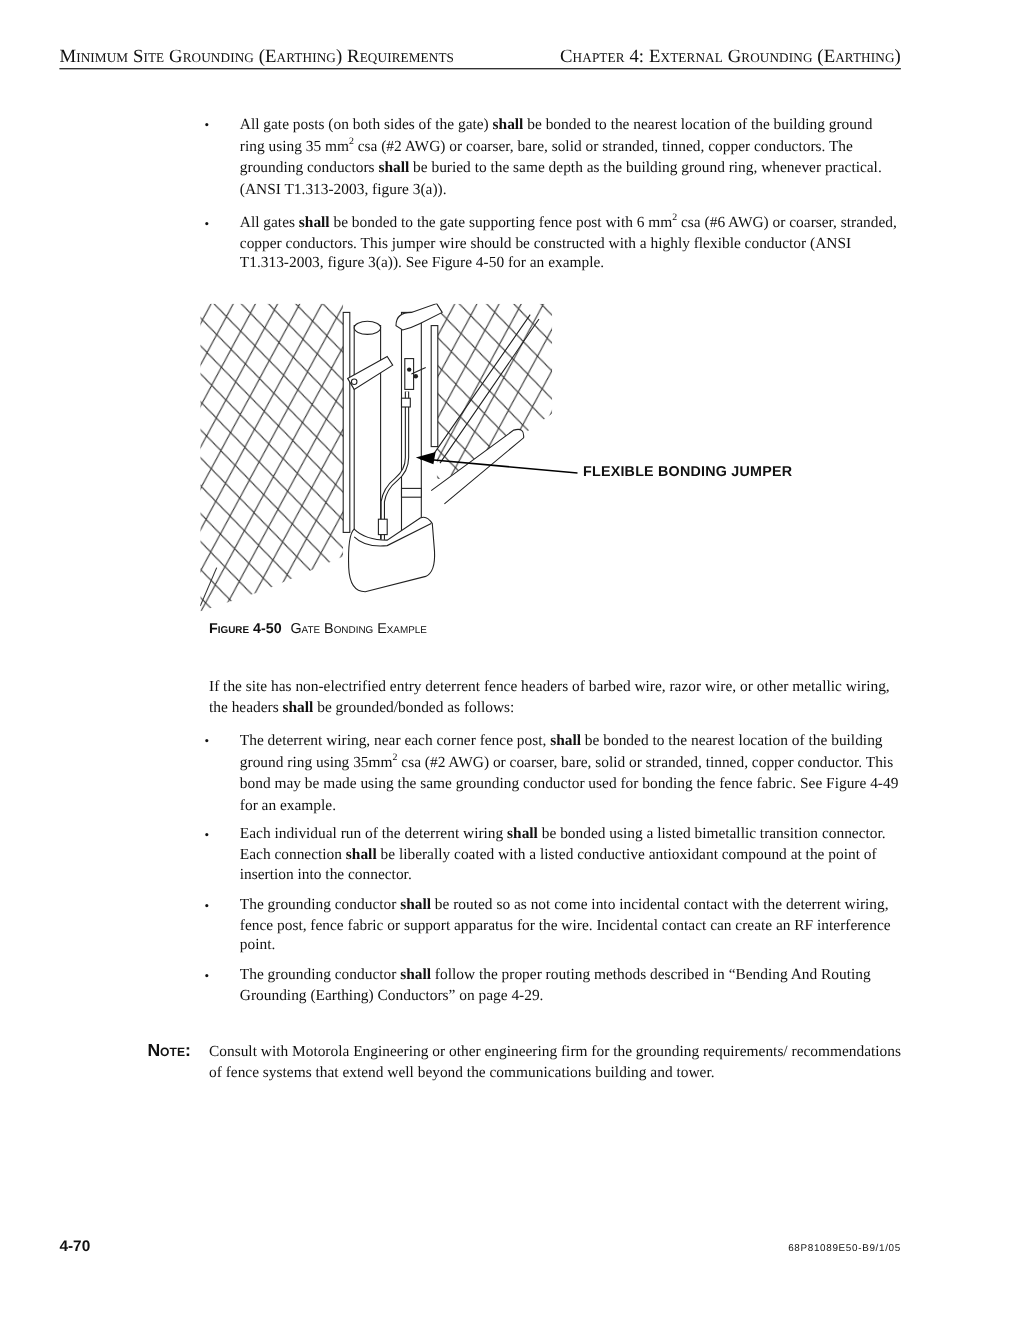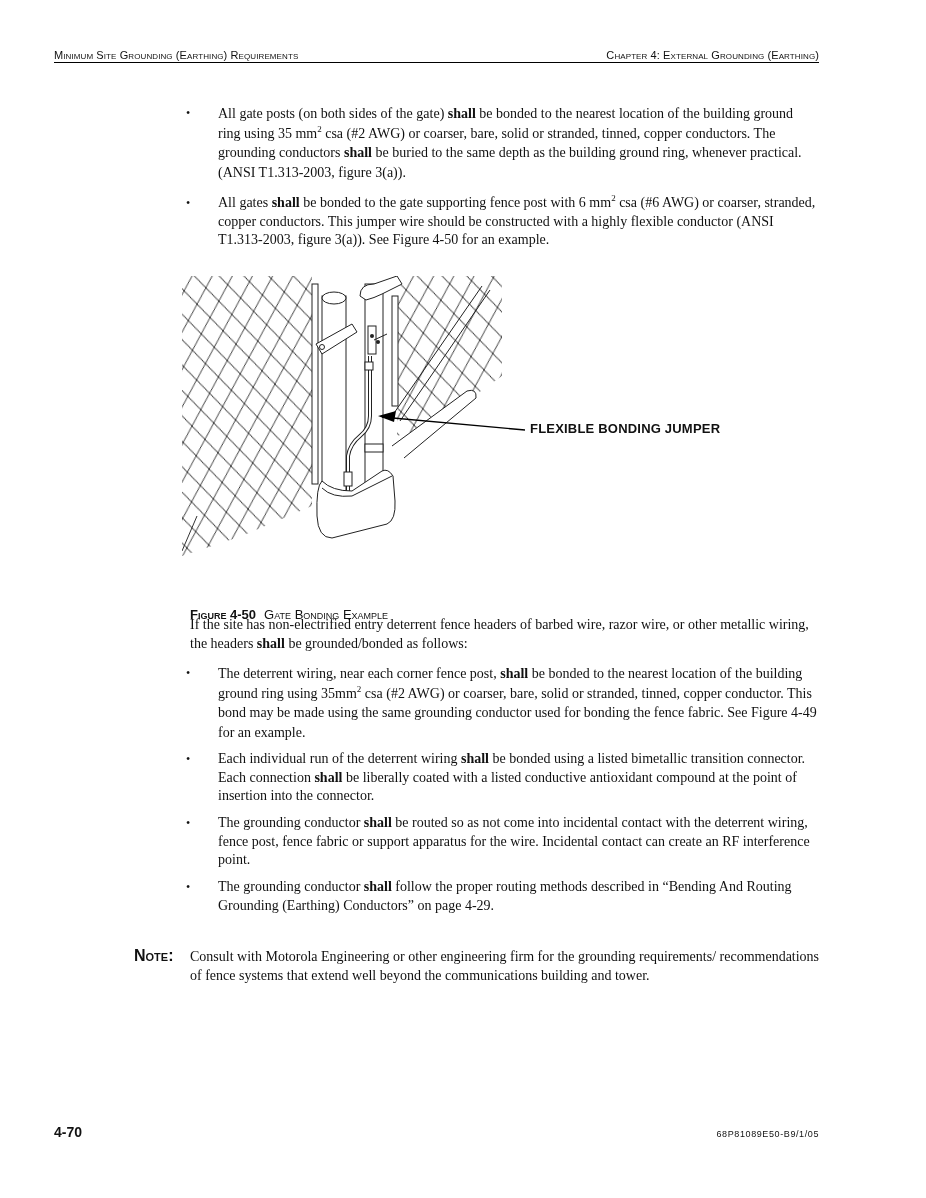--- a/index.html
+++ b/index.html
@@ -1,35 +1,35 @@
 <!DOCTYPE html>
 <html><head>
 <meta charset="utf-8">
 <style>
   html, body { margin: 0; padding: 0; background: #ffffff; }
   body { width: 926px; height: 1198px; position: relative; overflow: hidden; color: #111; }
   .page { position: absolute; left: 0; top: 0; width: 926px; height: 1198px; }
 
   .hdr { position: absolute; top: 46px; left: 54px; width: 765px; height: 16px; border-bottom: 1.4px solid #000; }
-  .hdr-left, .hdr-right { position: absolute; bottom: 1px; font-family: Liberation Sans, sans-serif; font-size: 11px; font-variant: small-caps; letter-spacing: 0.1px; color: #111; }
+  .hdr-left, .hdr-right { position: absolute; bottom: 1px; font-family: Liberation Serif, serif; font-size: 17px; font-variant: small-caps; letter-spacing: 0.1px; color: #111; }
   .hdr-left { left: 0; }
   .hdr-right { right: 0; }
 
   .serif { font-family: "Liberation Serif", serif; font-size: 14px; line-height: 18.6px; color: #111; }
   .bullet { position: absolute; left: 186px; width: 630px; }
   .bullet .dot { position: absolute; left: 0; top: 0; font-size: 12px; }
   .bullet .txt { position: absolute; left: 32px; width: 600px; }
   .bullet .txt b { font-weight: bold; }
   sup { font-size: 9px; line-height: 0; vertical-align: 6px; }
 
   .para { position: absolute; left: 190px; width: 630px; }
 
   .figure { position: absolute; left: 182px; top: 276px; width: 560px; height: 280px; }
   .fig-label { position: absolute; left: 530px; top: 421px; font-family: "Liberation Sans", sans-serif; font-weight: bold; font-size: 13px; letter-spacing: 0.2px; color: #111; }
-  .fig-caption { position: absolute; left: 190px; top: 563px; font-family: "Liberation Sans", sans-serif; font-size: 13px; font-variant: small-caps; color: #111; margin-top: 44px; }
+  .fig-caption { position: absolute; left: 190px; top: 563px; font-family: "Liberation Sans", sans-serif; font-size: 13px; font-variant: small-caps; color: #111; }
   .fig-caption .num { font-weight: bold; margin-right: 8px; }
 
   .note { position: absolute; left: 134px; top: 947px; width: 690px; }
   .note .note-label { position: absolute; left: 0; top: 0; font-family: "Liberation Sans", sans-serif; font-weight: bold; font-size: 16px; font-variant: small-caps; }
   .note .note-text { position: absolute; left: 56px; top: 1px; width: 640px; }
 
   .footer-left { position: absolute; left: 54px; top: 1124px; font-family: "Liberation Sans", sans-serif; font-weight: bold; font-size: 14px; }
   .footer-right { position: absolute; right: 107px; top: 1129px; font-family: "Liberation Sans", sans-serif; font-size: 9px; letter-spacing: 0.6px; }
   .footer-right .date { }
 </style>

